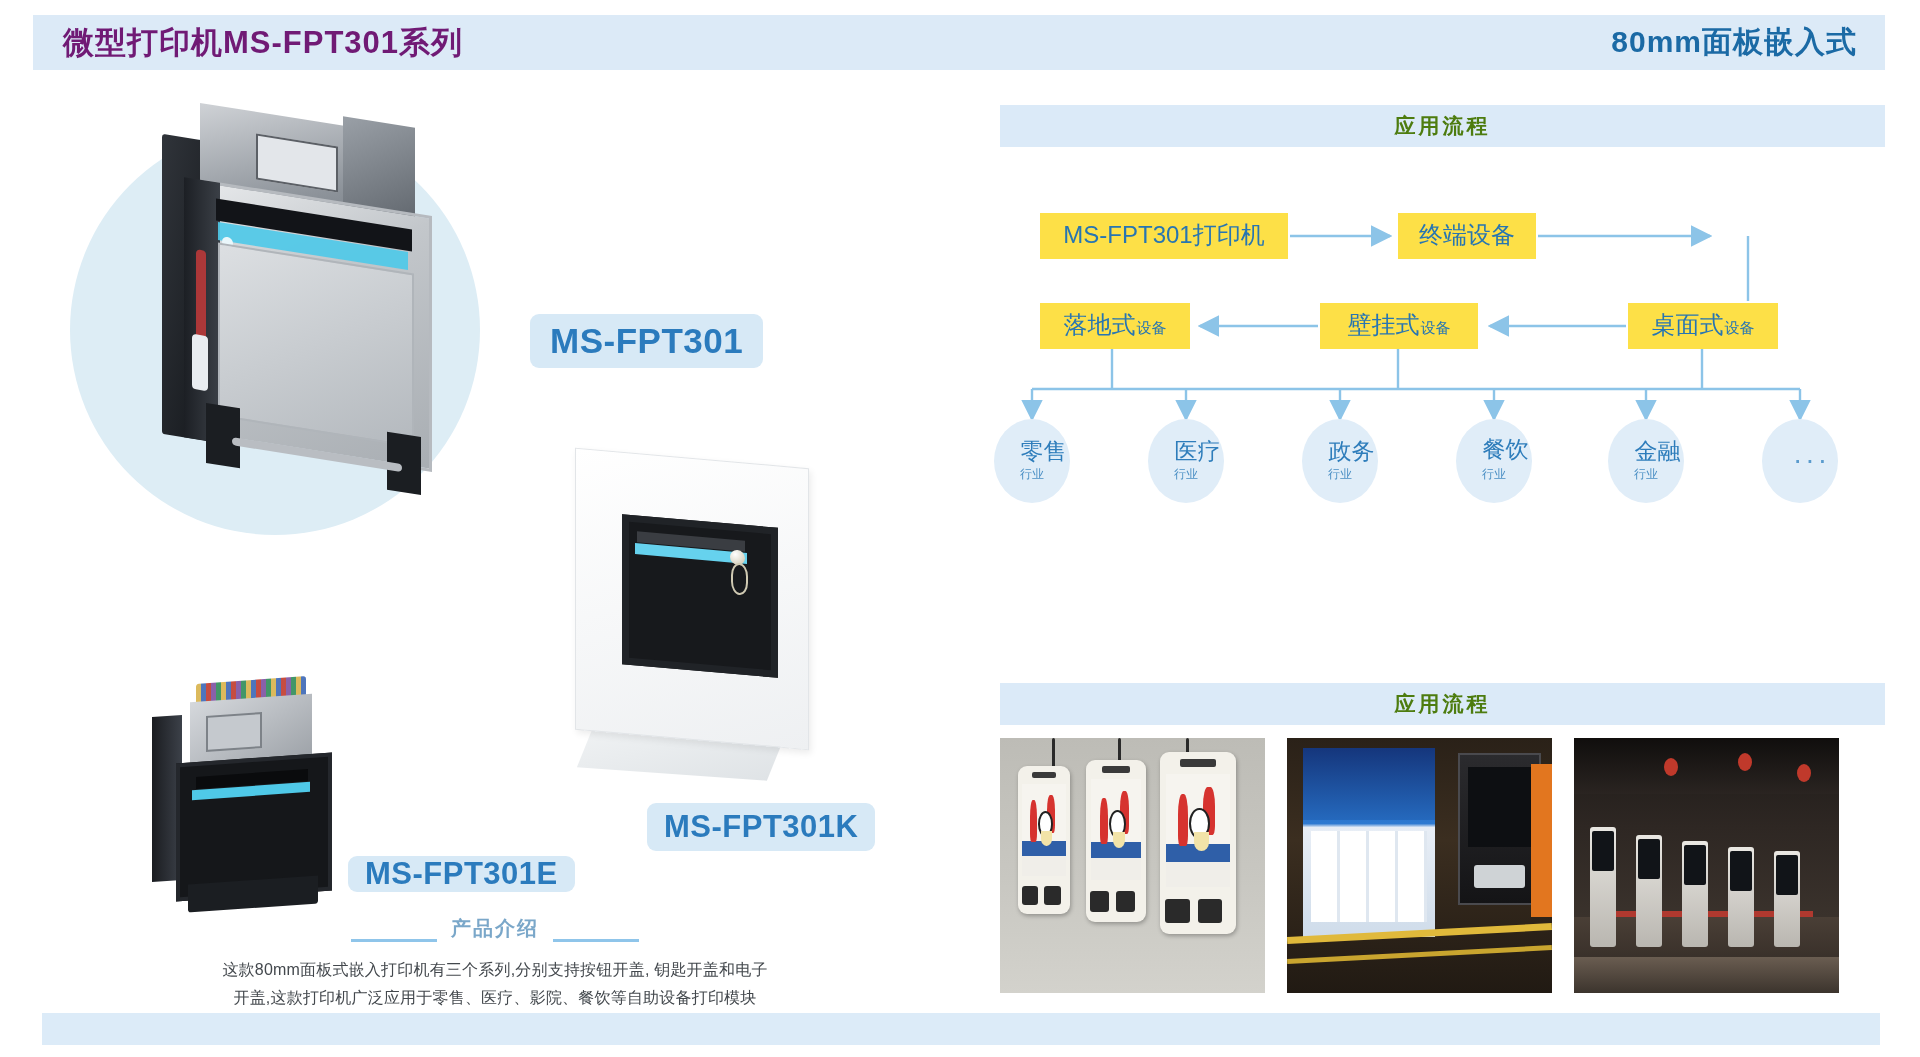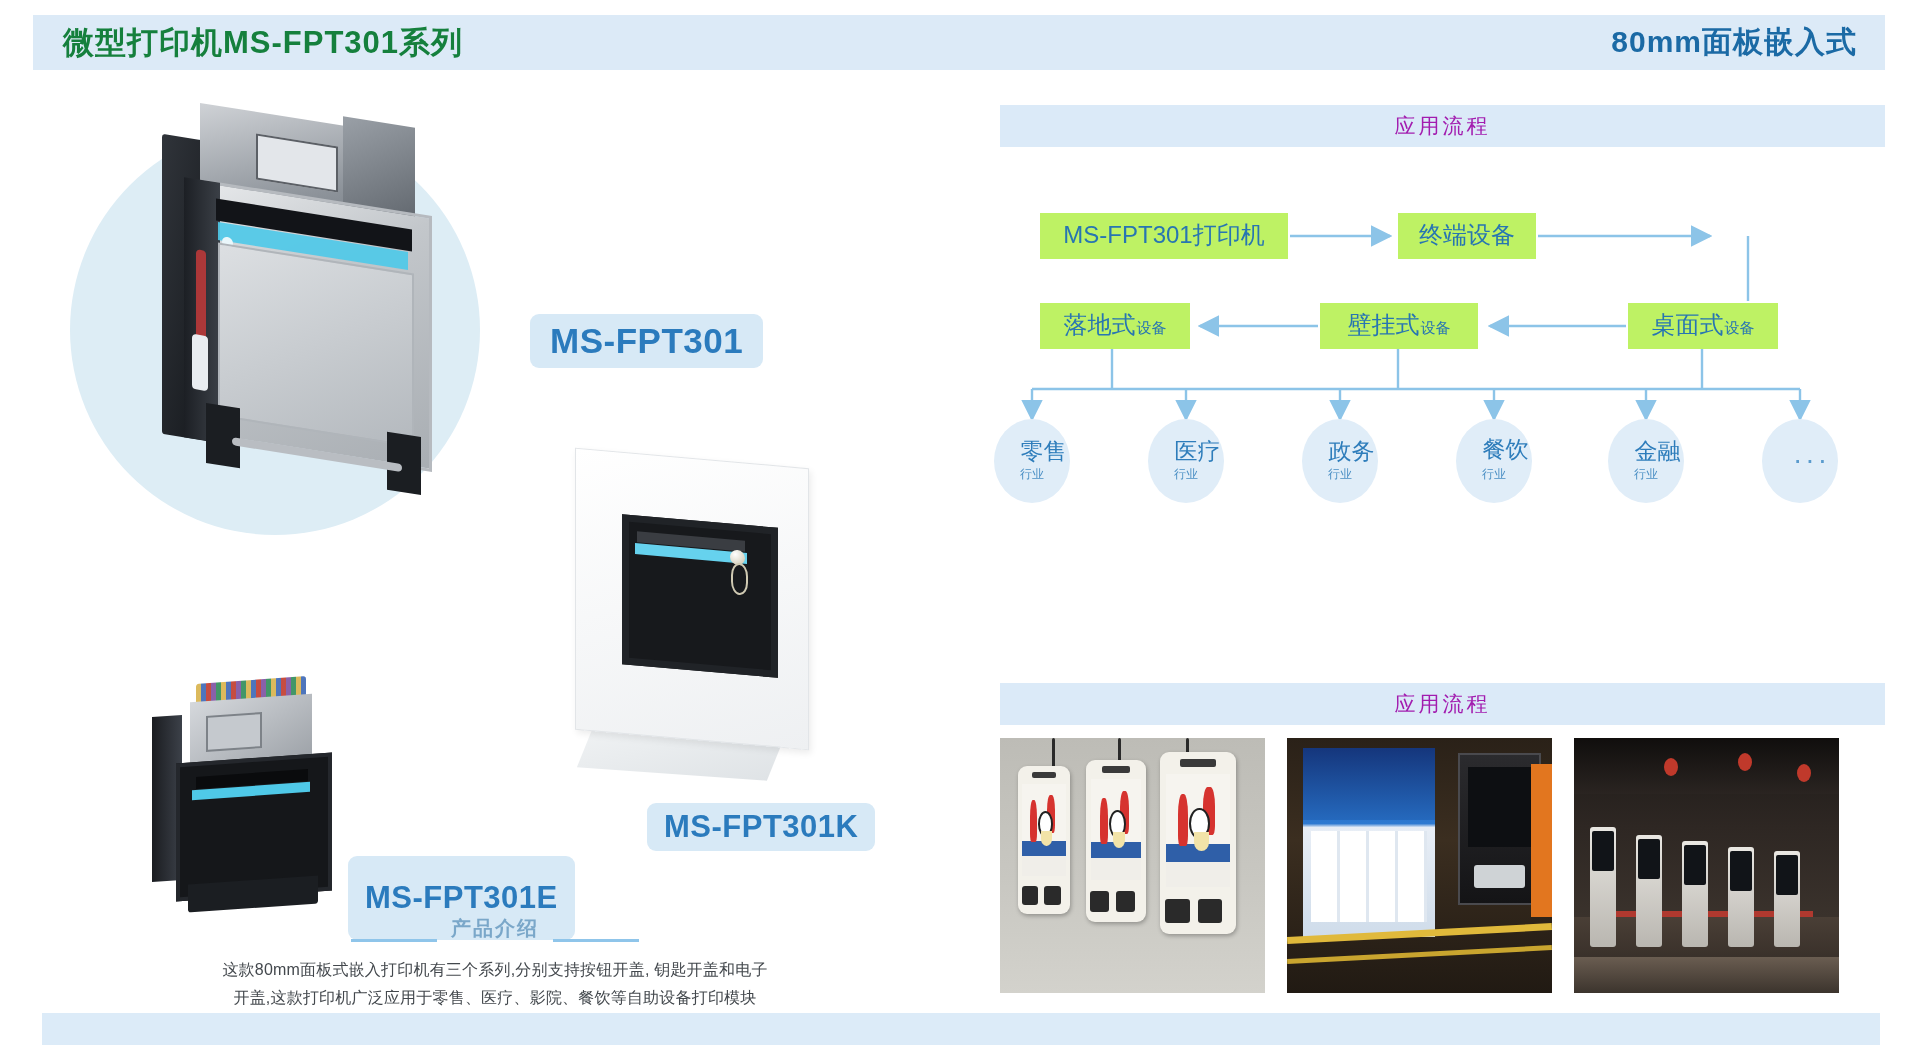--- a/index.html
+++ b/index.html
@@ -15,21 +15,21 @@
   .page{position:absolute;inset:0;}
 
   
   .header-bar{
     position:absolute;left:33px;top:15px;width:1852px;height:55px;
     background:#dceaf7;
     display:flex;align-items:center;justify-content:space-between;
     box-sizing:border-box;padding:0 28px 0 30px;
   }
   .header-title{
-    font-size:31px;font-weight:bold;color:#15803d;letter-spacing:1px;
+    font-size:31px;font-weight:bold;color:#701a75;letter-spacing:1px;
     white-space:nowrap;
   }
   .header-sub{
     font-size:30px;font-weight:bold;color:#1b6aa5;letter-spacing:1px;
     white-space:nowrap;
   }
 
   
   .footer-bar{
     position:absolute;left:42px;top:1013px;width:1838px;height:32px;
@@ -109,21 +109,21 @@
   }
 
   .label-chip{
     background:#d7e9f6;border-radius:9px;display:inline-block;
     color:#2b7bbd;font-weight:bold;letter-spacing:.5px;
   }
   .lbl-301{
     position:absolute;left:500px;top:224px;font-size:35px;padding:7px 20px;
   }
   .lbl-301e{
-    position:absolute;left:318px;top:766px;font-size:31px;padding:24px 17px;
+    position:absolute;left:318px;top:766px;font-size:31px;padding:0 17px;
   }
   .lbl-301k{
     position:absolute;left:617px;top:713px;font-size:31px;padding:6px 17px;
     z-index:4;
   }
 
   
   .printer-e{position:absolute;left:108px;top:590px;width:200px;height:235px;}
   .pe-wires{
     position:absolute;left:58px;top:0;width:110px;height:26px;
@@ -188,26 +188,26 @@
     font-size:16px;line-height:1.72;letter-spacing:.2px;
   }
 
   
   .right-col{position:absolute;left:1000px;top:105px;width:885px;}
 
   .section-band{
     width:885px;height:42px;background:#dbeaf8;
     display:flex;align-items:center;justify-content:center;
   }
-  .section-band .t{font-size:21px;font-weight:normal;color:#a21caf;letter-spacing:3px;}
+  .section-band .t{font-size:21px;font-weight:bold;color:#4d7c0f;letter-spacing:3px;}
 
   
   .flow{position:relative;width:885px;height:350px;margin-top:4px;}
   .node{
-    position:absolute;background:#bef264;color:#2775b2;
+    position:absolute;background:#fde047;color:#2775b2;
     display:flex;align-items:baseline;justify-content:center;
     font-size:24px;white-space:nowrap;padding:6px 12px;box-sizing:border-box;text-align:center;
   }
   .node .sm{font-size:15px;margin-left:1px;}
   .n-printer{left:40px;top:62px;width:248px;height:46px;}
   .n-terminal{left:398px;top:62px;width:138px;height:46px;}
   .n-floor{left:40px;top:152px;width:150px;height:46px;}
   .n-wall{left:320px;top:152px;width:158px;height:46px;}
   .n-desk{left:628px;top:152px;width:150px;height:46px;}
 

